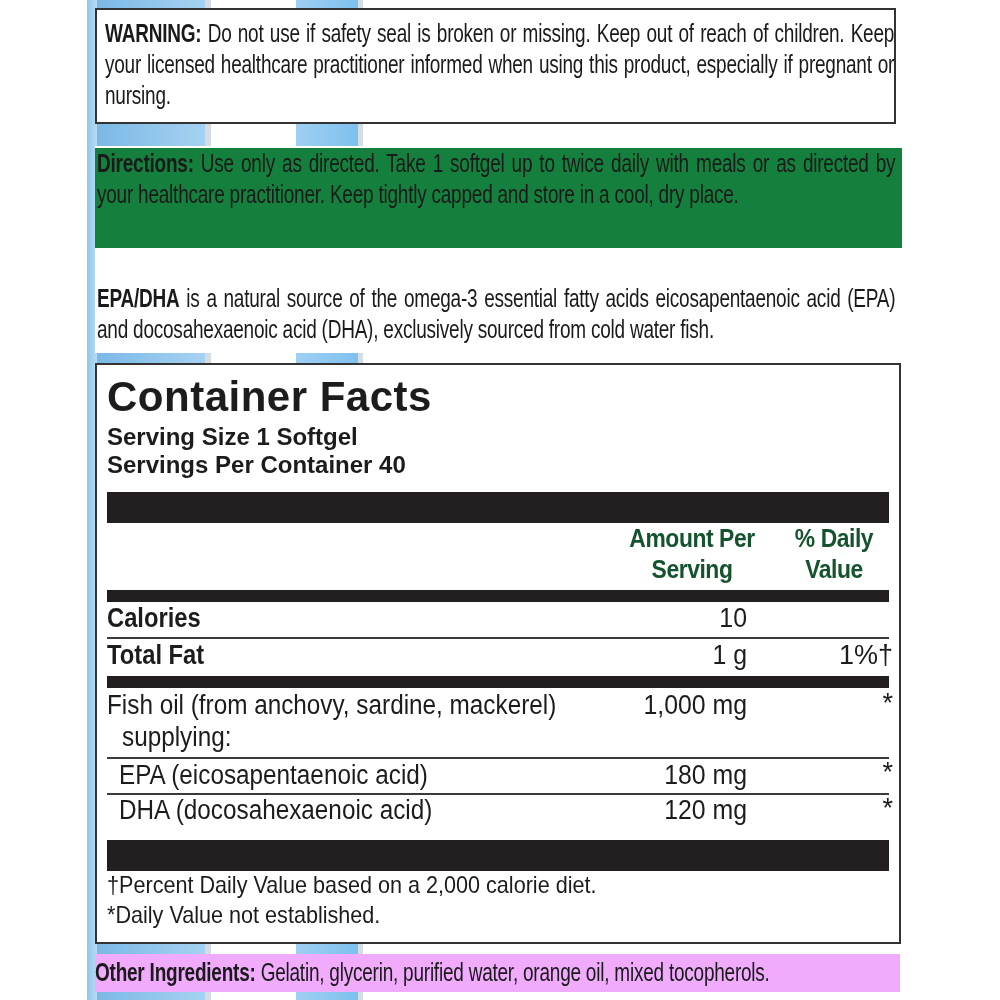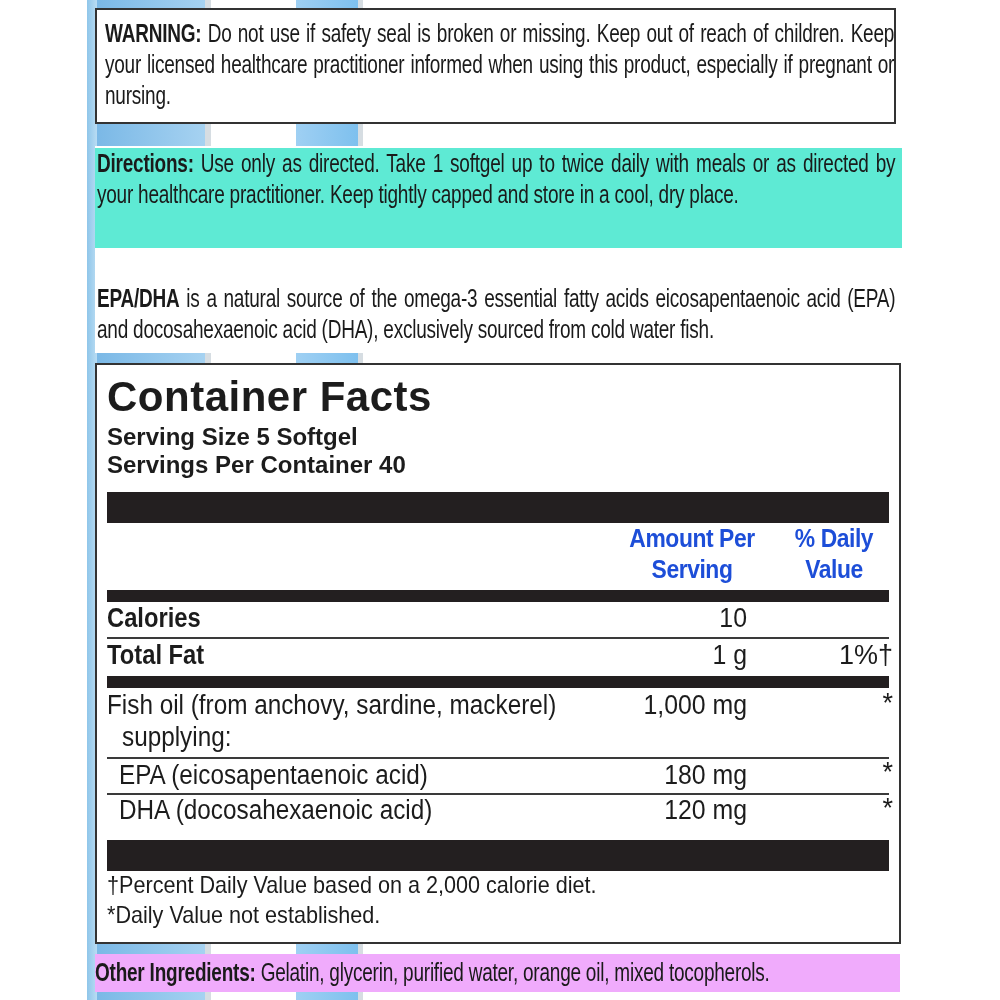--- a/index.html
+++ b/index.html
@@ -38,21 +38,21 @@
   }
   .para {
     text-align: justify;
     font-stretch: condensed;
   }
   .para b { font-weight: bold; }
   .sq { display: inline-block; transform: scaleX(0.76); transform-origin: left top; width: 131.6%; }
 
   .directions {
     position: absolute; left: 95px; top: 148px; width: 805px; height: 100px;
-    background: #5eead4; padding-left: 2px;
+    background: #15803d; padding-left: 2px;
   }
   .epa-dha {
     position: absolute; left: 95px; top: 283px; width: 805px; height: 70px;
     background: #fff; padding-left: 2px;
   }
   .gap-fill {
     position: absolute; left: 95px; width: 805px; background: #fff;
   }
 
   
@@ -67,21 +67,21 @@
     font-size: 42px; line-height: 44px; letter-spacing: 0.5px; color: #1c1c1c;
   }
   .serving {
     position: absolute; left: 0; font-weight: bold; font-size: 24px; line-height: 28px; color: #1c1c1c;
   }
   .bar { position: absolute; left: 0; right: 0; background: #231f20; }
   .thin { position: absolute; left: 0; right: 0; height: 2px; background: #3a3a3a; }
 
   .hdr {
     position: absolute; font-weight: bold; font-size: 26px; line-height: 31px;
-    text-align: center; color: #1d4ed8; letter-spacing: -0.5px;
+    text-align: center; color: #14532d; letter-spacing: -0.5px;
   }
   .hdr span { display: block; transform: scaleX(0.88); }
 
   .row-label, .row-amt, .row-dv {
     position: absolute; font-size: 27px; line-height: 31px; color: #1c1c1c;
     white-space: nowrap;
   }
   .row-label.bold { font-weight: bold; transform: scaleX(0.88); transform-origin: left top; }
   .row-label.reg { transform: scaleX(0.9); transform-origin: left top; }
   .row-amt { text-align: right; width: 200px; transform: scaleX(0.92); transform-origin: right top; }
@@ -133,21 +133,21 @@
     <div class="sq" style="width:130.5%">
       <b>EPA/DHA</b>
       <span>is a natural source of the omega-3 essential fatty acids eicosapentaenoic acid (EPA) and docosahexaenoic acid (DHA), exclusively sourced from cold water fish.</span>
     </div>
   </div>
 </div>
 
 <div class="facts">
   <div class="facts-inner">
     <div class="facts-title">Container Facts</div>
-    <div class="serving" style="top:58px">Serving Size 5 Softgel</div>
+    <div class="serving" style="top:58px">Serving Size 1 Softgel</div>
     <div class="serving" style="top:86px">Servings Per Container 40</div>
 
     <div class="bar" style="top:127px;height:31px"></div>
 
     <div class="hdr" style="left:500px;top:158px;width:170px">
       <span>Amount Per</span>
       <span>Serving</span>
     </div>
     <div class="hdr" style="left:668px;top:158px;width:118px">
       <span>% Daily</span>

